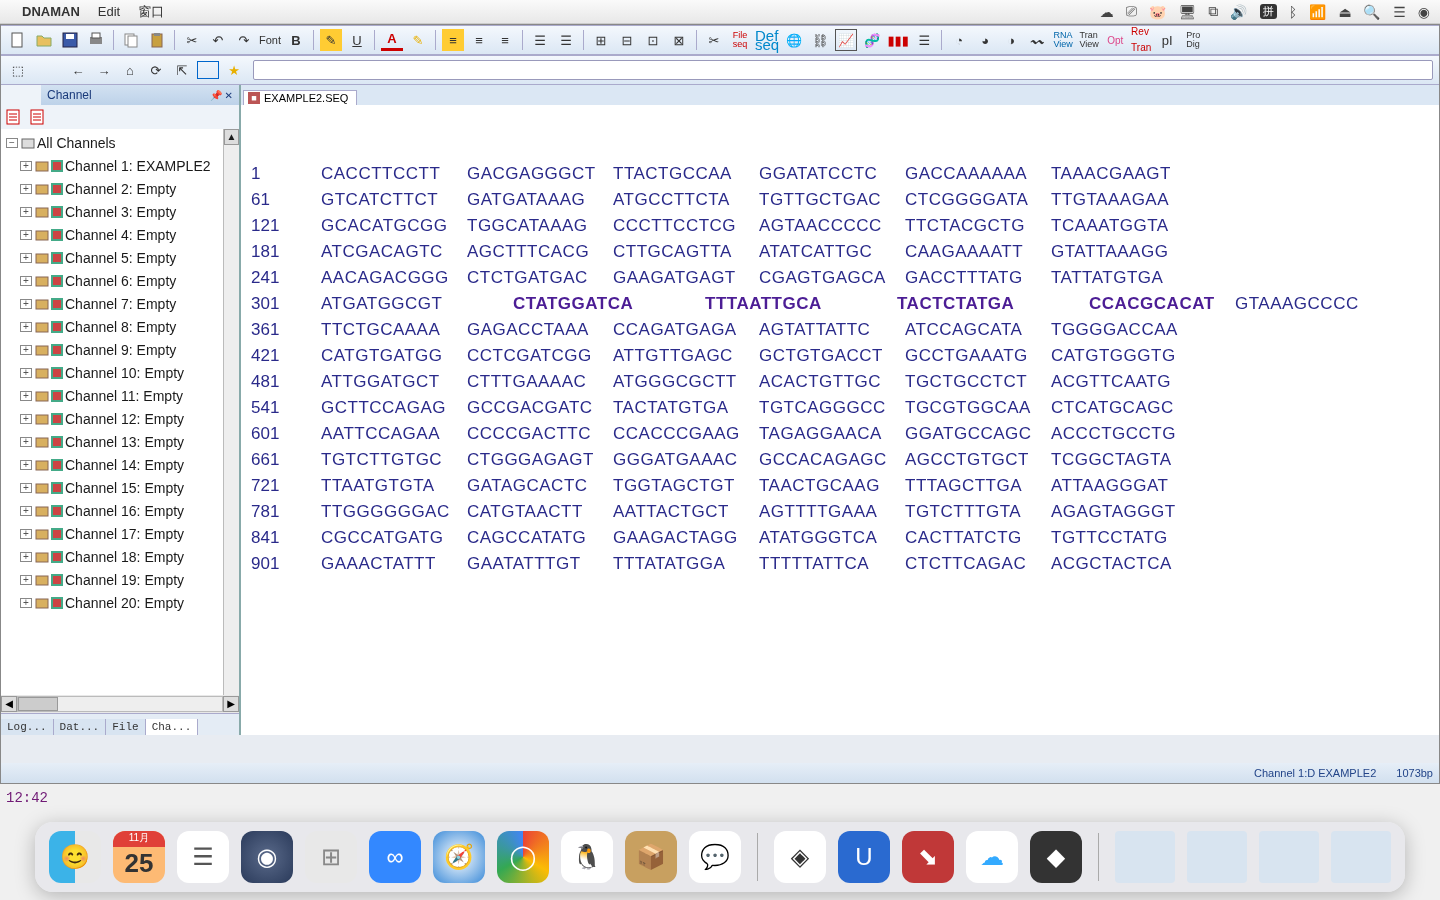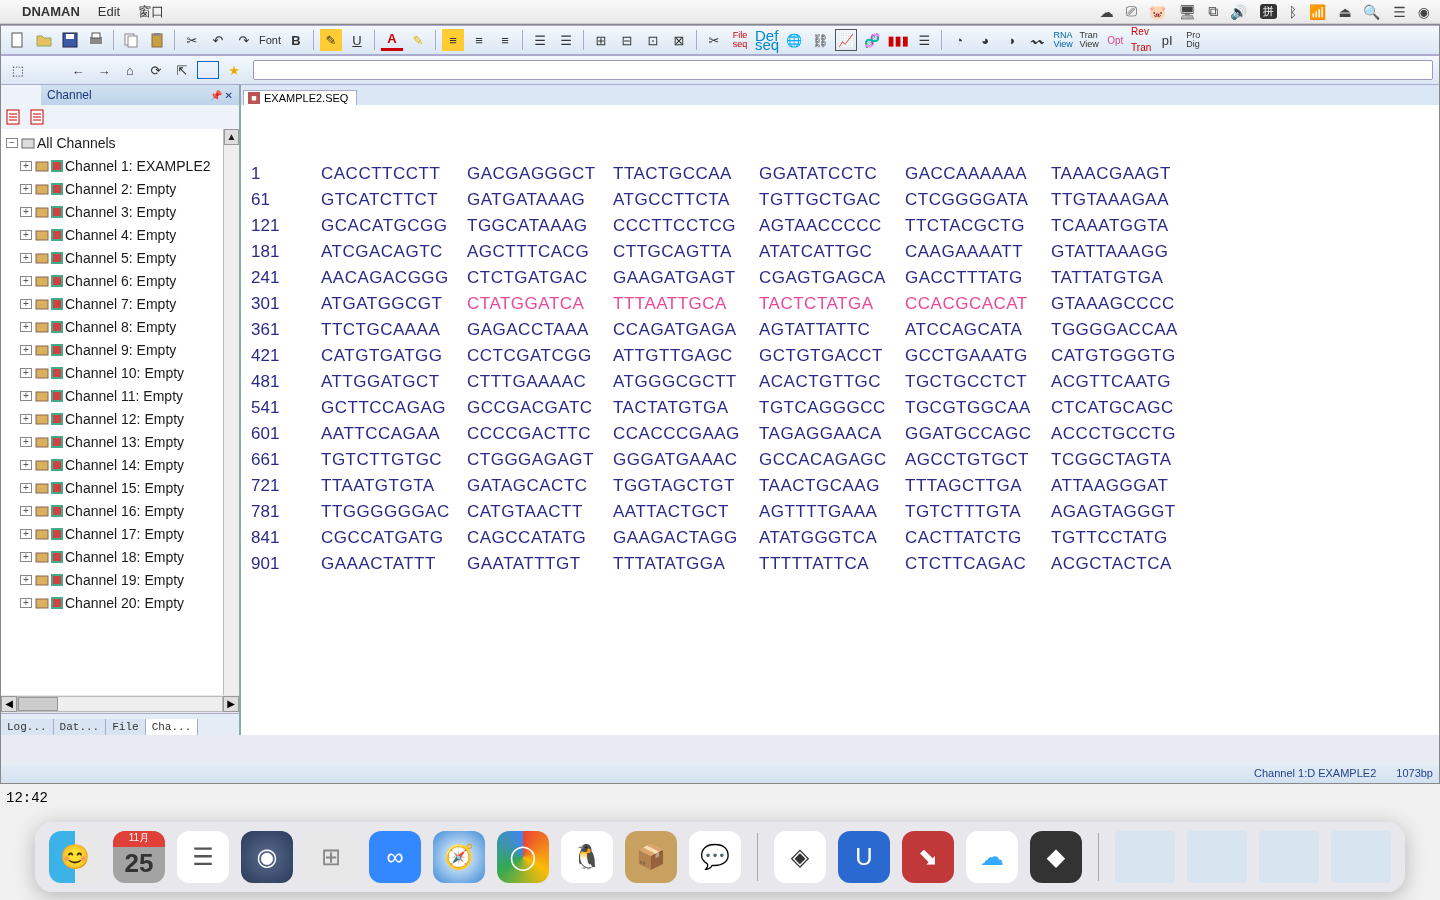--- a/index.html
+++ b/index.html
@@ -41,24 +41,24 @@
 .bottom-tabs .bt.active { background:#fff; }
 .right-pane { flex:1; display:flex; flex-direction:column; background:#fff; }
 .doc-tab-row { height:20px; background:#dbe7f4; display:flex; align-items:flex-end; padding-left:2px; }
 .doc-tab { background:#fff; border:1px solid #aac; border-bottom:none; font-size:11px; padding:1px 8px 1px 4px; display:flex; align-items:center; gap:4px; }
 .doc-tab .x{width:12px;height:12px;background:#b55;color:#fff;font-size:9px;line-height:12px;text-align:center;}
 .seq-area { flex:1; background:#fff; overflow:auto; font-family:"Courier New",monospace; font-size:16px; line-height:26px; color:#2a2a8a; padding:4px 10px; white-space:pre; }
 .seq-header { color:#000; font-size:13px; line-height:16px; font-family:"Courier New",monospace; }
 .seq-line { display:flex; }
 .seq-pos { width:70px; color:#2a2a8a; font-size:17px;}
 .seq-block { width:146px; letter-spacing:0.5px; font-size:17px;}
-.seq-block.red { color:#ec4899; font-weight:normal; }
+.seq-block.red { color:#4c1d95; font-weight:bold;margin-left:46px; }
 .status-bar { position:absolute; left:0; right:0; bottom:0; height:20px; background:linear-gradient(#e6eef7,#d2e0ef); font-size:11px; font-family:"Courier New",monospace; color:#224488; display:flex; align-items:center; padding:0 6px; }
 .status-bar .sb-right{margin-left:auto;display:flex;gap:20px;}
-.clock { position:absolute; left:6px; top:790px; font-size:14px; color:#000000; font-family:"Courier New",monospace;}
+.clock { position:absolute; left:6px; top:790px; font-size:14px; color:#701a75; font-family:"Courier New",monospace;}
 .dock { position:absolute; bottom:8px; left:50%; transform:translateX(-50%); height:70px; background:rgba(230,230,235,0.85); border-radius:18px; display:flex; align-items:center; padding:0 14px; gap:12px; box-shadow:0 4px 20px rgba(0,0,0,0.25); }
 .dock .dicon { width:52px; height:52px; border-radius:12px; display:flex; align-items:center; justify-content:center; font-size:24px; color:#fff; }
 .dock .dsep{width:1px;height:48px;background:#aaa;margin:0 4px;}
 </style>
 </head>
 <body>
 
 <div class="mac-menubar">
   <span class="apple"></span>
   <span style="font-weight:bold">DNAMAN</span>
@@ -471,21 +471,21 @@
       <span>Channel 1:D EXAMPLE2</span>
       <span>1073bp</span>
     </div>
   </div>
 </div>
 
 <div class="clock">12:42</div>
 
 <div class="dock">
   <div class="dicon" style="background:linear-gradient(90deg,#3bb3e8 50%,#e8e8e8 50%)">😊</div>
-  <div class="dicon" style="background:#a3a3a3;flex-direction:column;position:relative">
+  <div class="dicon" style="background:#fdba74;flex-direction:column;position:relative">
     <div style="position:absolute;top:0;left:0;right:0;height:16px;background:#e04038;color:#fff;font-size:10px;text-align:center;border-radius:12px 12px 0 0">11月</div>
     <div style="color:#333;font-size:26px;margin-top:12px;font-weight:bold">25</div>
   </div>
   <div class="dicon" style="background:#fff;color:#555">☰</div>
   <div class="dicon" style="background:radial-gradient(#5a6a8a,#2a3a5a)">◉</div>
   <div class="dicon" style="background:#e8e8e8;color:#888">⊞</div>
   <div class="dicon" style="background:#3388ff">∞</div>
   <div class="dicon" style="background:radial-gradient(#fff,#3a8ad8)">🧭</div>
   <div class="dicon" style="background:conic-gradient(#ea4335,#fbbc05,#34a853,#4285f4)">◯</div>
   <div class="dicon" style="background:#fff">🐧</div>

